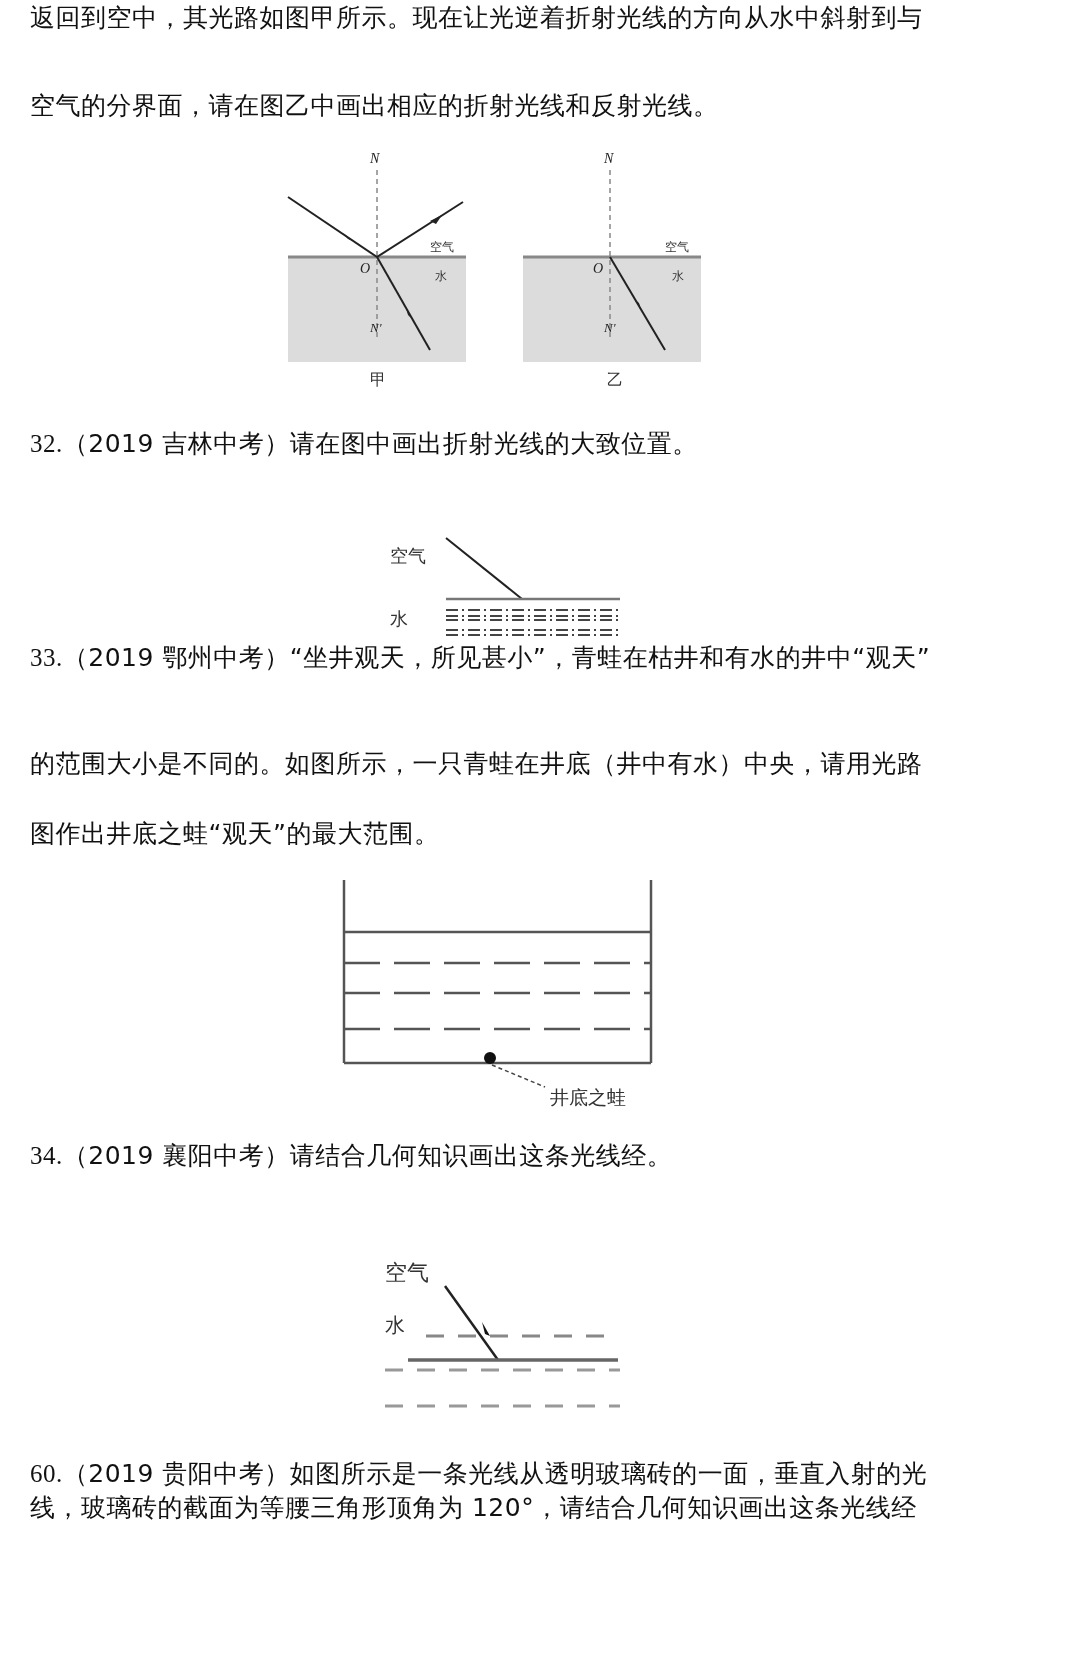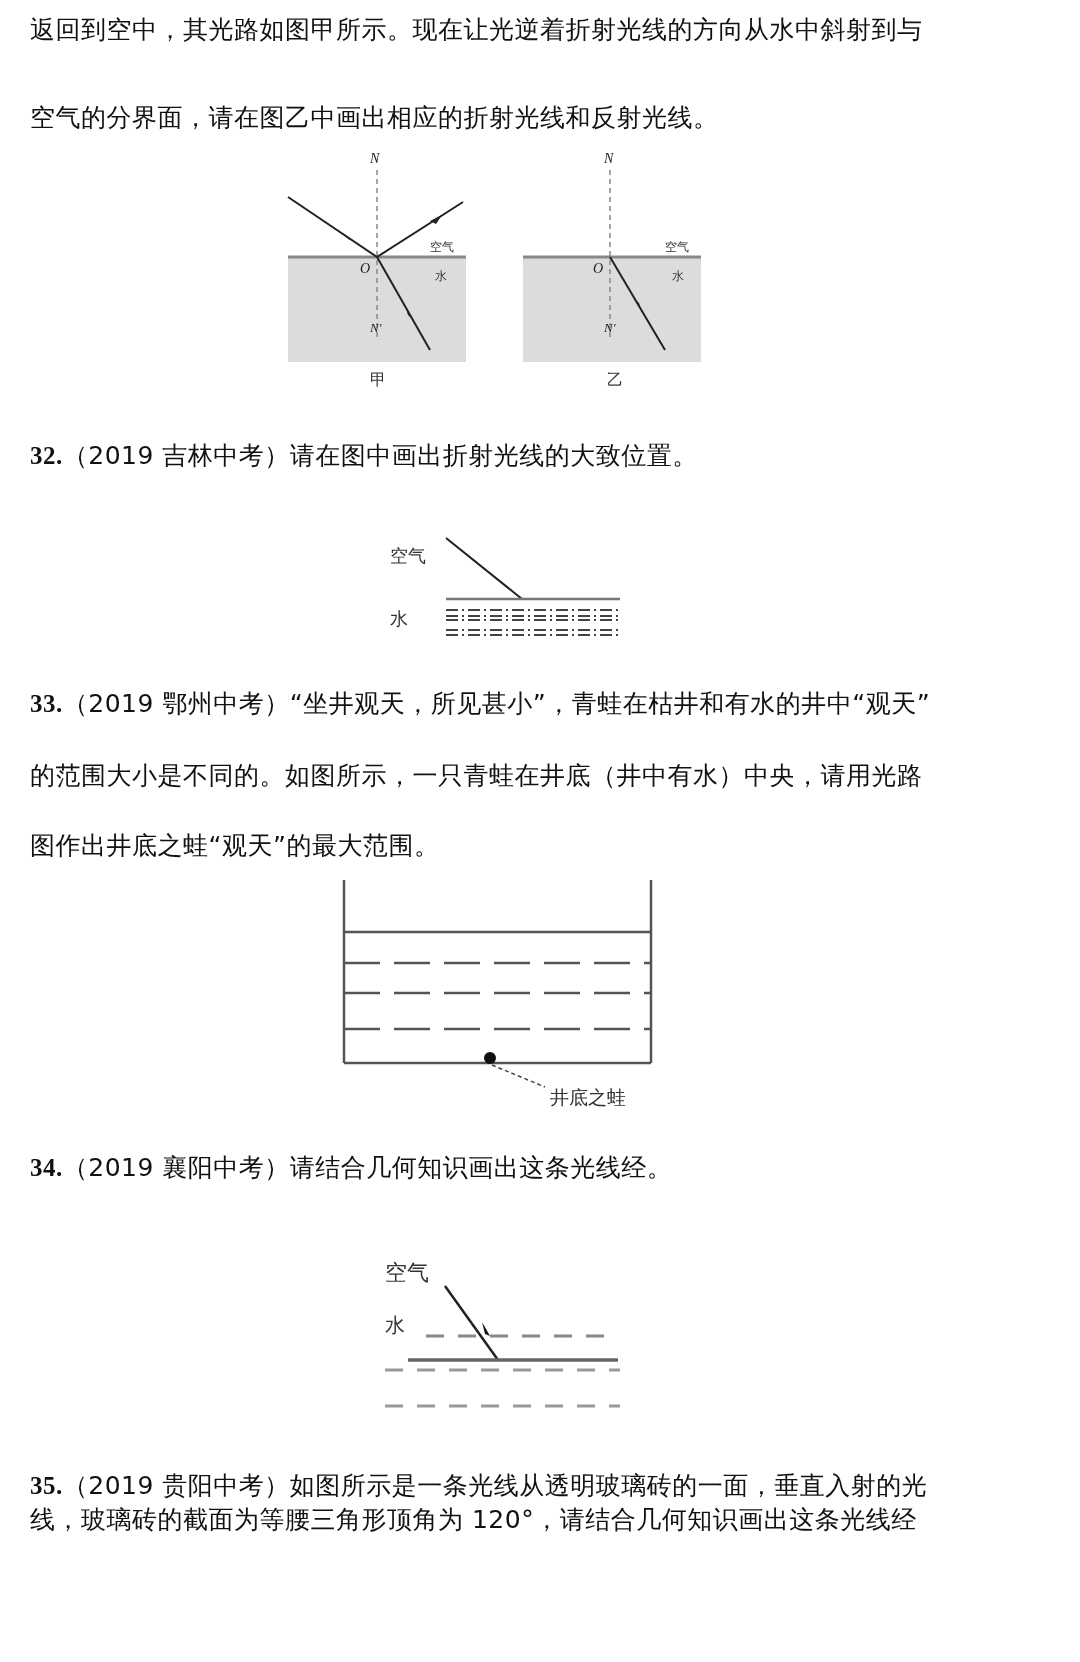--- a/index.html
+++ b/index.html
@@ -1,19 +1,19 @@
 <!DOCTYPE html>
 <html><head>
 <meta charset="utf-8">
 <style>
   html, body { margin:0; padding:0; background:#ffffff; }
   body { width:1080px; height:1662px; position:relative; overflow:hidden;
          font-family:"DejaVu Sans", sans-serif; color:#111; }
-  .line { position:absolute; left:30px; font-size:25px; line-height:32px; white-space:nowrap; letter-spacing:0.5px;margin-top:12px; }
-  .num { font-family:"Liberation Serif", serif;font-weight:bold; }
+  .line { position:absolute; left:30px; font-size:25px; line-height:32px; white-space:nowrap; letter-spacing:0.5px; }
+  .num { font-family:"Liberation Serif", serif; }
   svg { position:absolute; }
   .lbl { font-family:"DejaVu Sans", sans-serif; fill:#333; }
   .ilbl { font-family:"Liberation Serif", serif; font-style:italic; fill:#222; }
 </style>
 </head>
 <body>
 
 <div class="line" style="top:2px;">返回到空中，其光路如图甲所示。现在让光逆着折射光线的方向从水中斜射到与</div>
 <div class="line" style="top:90px;">空气的分界面，请在图乙中画出相应的折射光线和反射光线。</div>
 
@@ -70,21 +70,21 @@
 </svg>
 <svg style="left:380px;top:580px;" width="260" height="70" viewBox="0 0 260 70">
   <g stroke="#444" stroke-width="2" stroke-dasharray="12,4,2,4">
     <line x1="66" y1="30" x2="240" y2="30"></line>
     <line x1="66" y1="40" x2="240" y2="40"></line>
     <line x1="66" y1="55" x2="240" y2="55"></line>
   </g>
   <text class="lbl" x="10" y="45" font-size="18">水</text>
 </svg>
 
-<div class="line" style="top:676px;">
+<div class="line" style="top:642px;">
   <span class="num">33.</span><span>（2019 鄂州中考）</span><span>“坐井观天，所见甚小”，青蛙在枯井和有水的井中“观天”</span>
 </div>
 <div class="line" style="top:748px;">的范围大小是不同的。如图所示，一只青蛙在井底（井中有水）中央，请用光路</div>
 <div class="line" style="top:818px;">图作出井底之蛙“观天”的最大范围。</div>
 
 <svg style="left:330px;top:880px;" width="380" height="240" viewBox="0 0 380 240">
   <line x1="14" y1="0" x2="14" y2="183" stroke="#555" stroke-width="2.5"></line>
   <line x1="321" y1="0" x2="321" y2="183" stroke="#555" stroke-width="2.5"></line>
   <line x1="14" y1="183" x2="321" y2="183" stroke="#555" stroke-width="2.5"></line>
   <line x1="14" y1="52" x2="321" y2="52" stroke="#555" stroke-width="2.5"></line>
@@ -113,15 +113,15 @@
   <text class="lbl" x="5" y="132" font-size="20" fill="#555">水</text>
 </svg>
 <svg style="left:380px;top:1350px;" width="260" height="80" viewBox="0 0 260 80">
   <g stroke="#999" stroke-width="3" stroke-dasharray="18,14">
     <line x1="5" y1="20" x2="240" y2="20"></line>
     <line x1="5" y1="56" x2="240" y2="56"></line>
   </g>
 </svg>
 
 <div class="line" style="top:1458px;">
-  <span class="num">35.</span><span>（2019 贵阳中考）</span><span>如图所示是一条光线从透明玻璃砖的一面，垂直入射的光</span>
+  <span class="num">60.</span><span>（2019 贵阳中考）</span><span>如图所示是一条光线从透明玻璃砖的一面，垂直入射的光</span>
 </div>
 <div class="line" style="top:1492px;">线，玻璃砖的截面为等腰三角形顶角为 120°，请结合几何知识画出这条光线经</div>
 
 </body></html>

